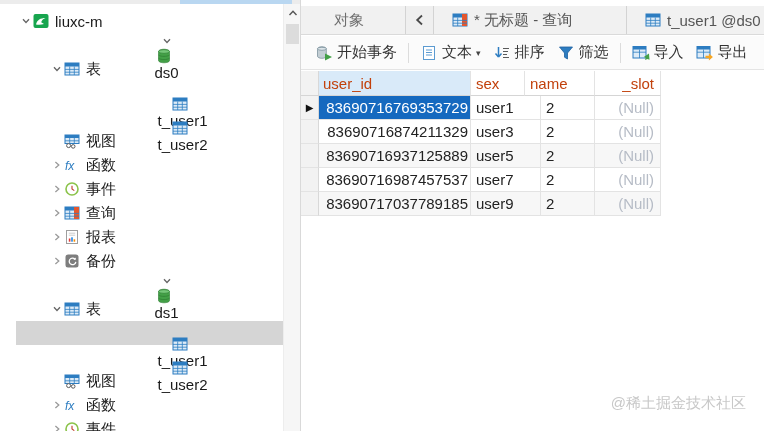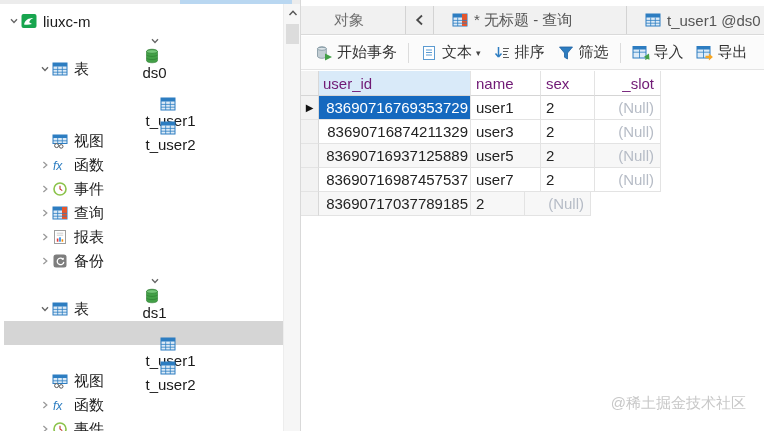--- a/index.html
+++ b/index.html
@@ -7,21 +7,21 @@
   body {
     font-family: "Liberation Sans", "DejaVu Sans", sans-serif;
     font-size: 15px; color: #222; background: #fff; position: relative;
   }
 
   
   .top-strip { position: absolute; left: 0; top: 0; width: 764px; height: 4px; background: #ececec; }
   .top-strip .blue-seg { position: absolute; left: 180px; top: 0; width: 112px; height: 4px; background: #b9d7f1; }
 
   
-  .sidebar { position: absolute; left: 4px; top: 4px; width: 283px; height: 427px; background: #fff; overflow: hidden; padding-top: 5px; }
+  .sidebar { position: absolute; left: 16px; top: 4px; width: 283px; height: 427px; background: #fff; overflow: hidden; padding-top: 5px; }
   .tree-row { display: flex; align-items: center; height: 24px; width: 100%; cursor: default; white-space: nowrap; }
   .tree-row.selected { background: #d5d5d5; }
   .tree-row .chev { width: 15px; height: 24px; display: flex; align-items: center; justify-content: center; flex: 0 0 15px; }
   .tree-row .ticon { width: 16px; height: 16px; flex: 0 0 16px; margin-right: 6px; display: inline-block; }
   .tree-row .tlabel { font-size: 15px; color: #1a1a1a; }
   .d0 { padding-left: 2px; } .d1 { padding-left: 18px; flex-direction: column; } .d2 { padding-left: 33px; } .d3 { padding-left: 50px; flex-direction: column; }
 
   
   .tree-scrollbar { position: absolute; left: 283px; top: 4px; width: 17px; height: 427px; background: #f6f6f6; border-left: 1px solid #ededed; }
   .tree-scrollbar .up-btn { width: 17px; height: 18px; display: flex; align-items: center; justify-content: center; }
@@ -46,21 +46,21 @@
   .tbtn { display: flex; align-items: center; height: 26px; padding: 0 6px; color: #333; font-size: 15px; white-space: nowrap; }
   .tbtn .bicon { width: 18px; height: 16px; margin-right: 4px; flex: 0 0 18px; }
   .tbtn .caret { font-size: 9px; color: #444; margin-left: 4px; }
   .tsep { width: 1px; height: 20px; background: #dcdcdc; margin: 0 5px; }
 
   
   .grid { position: absolute; left: 0; top: 71px; width: 360px; }
   .grid-row { display: flex; height: 24px; }
   .grid-header { height: 25px; }
   .gc { border-right: 1px solid #e3e3e3; border-bottom: 1px solid #e3e3e3; height: 100%; overflow: hidden; white-space: nowrap; display: flex; align-items: center; background: #fff; }
-  .grid-header .gc { border-bottom: 1px solid #d5d5d5; color: #701a75; }
+  .grid-header .gc { border-bottom: 1px solid #d5d5d5; color: #c2410c; }
   .c-ind { width: 18px; flex: 0 0 18px; background: #f2f2f2; border-right: 1px solid #d8d8d8; justify-content: center; padding: 0; }
   .c-userid { width: 152px; flex: 0 0 152px; justify-content: flex-end; padding: 0 2px 0 0; direction: ltr; }
   .grid-header .c-userid { justify-content: flex-start; padding-left: 4px; background: #d9eaf9; }
   .c-name { width: 70px; flex: 0 0 70px; padding-left: 5px; }
   .c-sex { width: 54px; flex: 0 0 54px; padding-left: 5px; }
   .c-slot { width: 66px; flex: 0 0 66px; justify-content: flex-end; padding-right: 6px; }
   .row-alt .gc:not(.sel):not(.c-ind) { background: #f7f7f7; }
   .sel { background: #1569bf !important; color: #fff; }
   .null-val { color: #b6bcc6; }
   .row-marker { font-size: 10px; color: #111; line-height: 1; }
@@ -453,22 +453,22 @@
           </svg>
         </span>
       <span>导出</span>
     </div>
   </div>
 
   <div class="grid">
     <div class="grid-row grid-header">
       <div class="gc c-ind"></div>
       <div class="gc c-userid">user_id</div>
+      <div class="gc c-sex">sex</div>
       <div class="gc c-name">name</div>
-      <div class="gc c-sex">sex</div>
       <div class="gc c-slot">_slot</div>
     </div>
 
     <div class="grid-row">
       <div class="gc c-ind">
           <span class="row-marker">▶</span>
         </div>
       <div class="gc c-userid sel">83690716769353729</div>
       <div class="gc c-name">user1</div>
       <div class="gc c-sex">2</div>
@@ -495,19 +495,20 @@
       <div class="gc c-ind"></div>
       <div class="gc c-userid">83690716987457537</div>
       <div class="gc c-name">user7</div>
       <div class="gc c-sex">2</div>
       <div class="gc c-slot null-val">(Null)</div>
     </div>
 
     <div class="grid-row row-alt">
       <div class="gc c-ind"></div>
       <div class="gc c-userid">83690717037789185</div>
+      <div class="gc c-name">user9</div>
       <div class="gc c-sex">2</div>
       <div class="gc c-slot null-val">(Null)</div>
     </div>
   </div>
 
   <div class="watermark">@稀土掘金技术社区</div>
 </div>
 
 </body></html>

